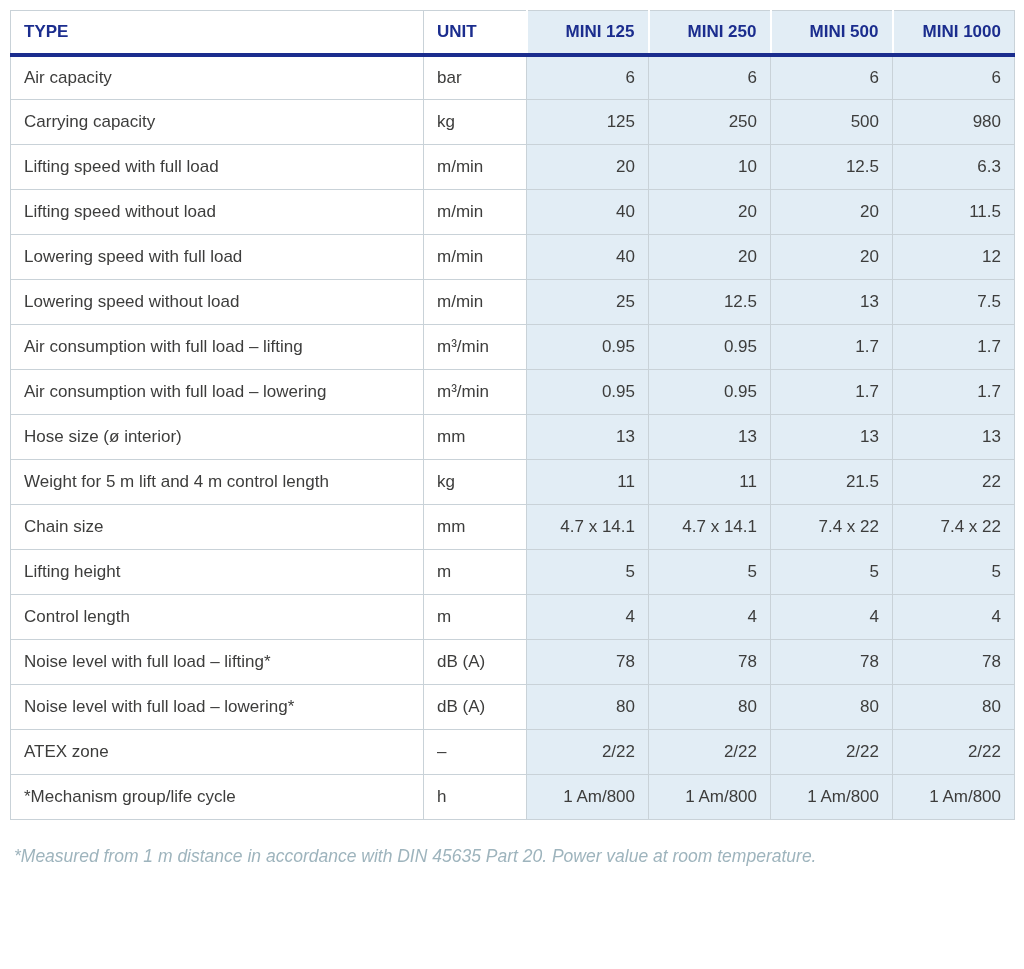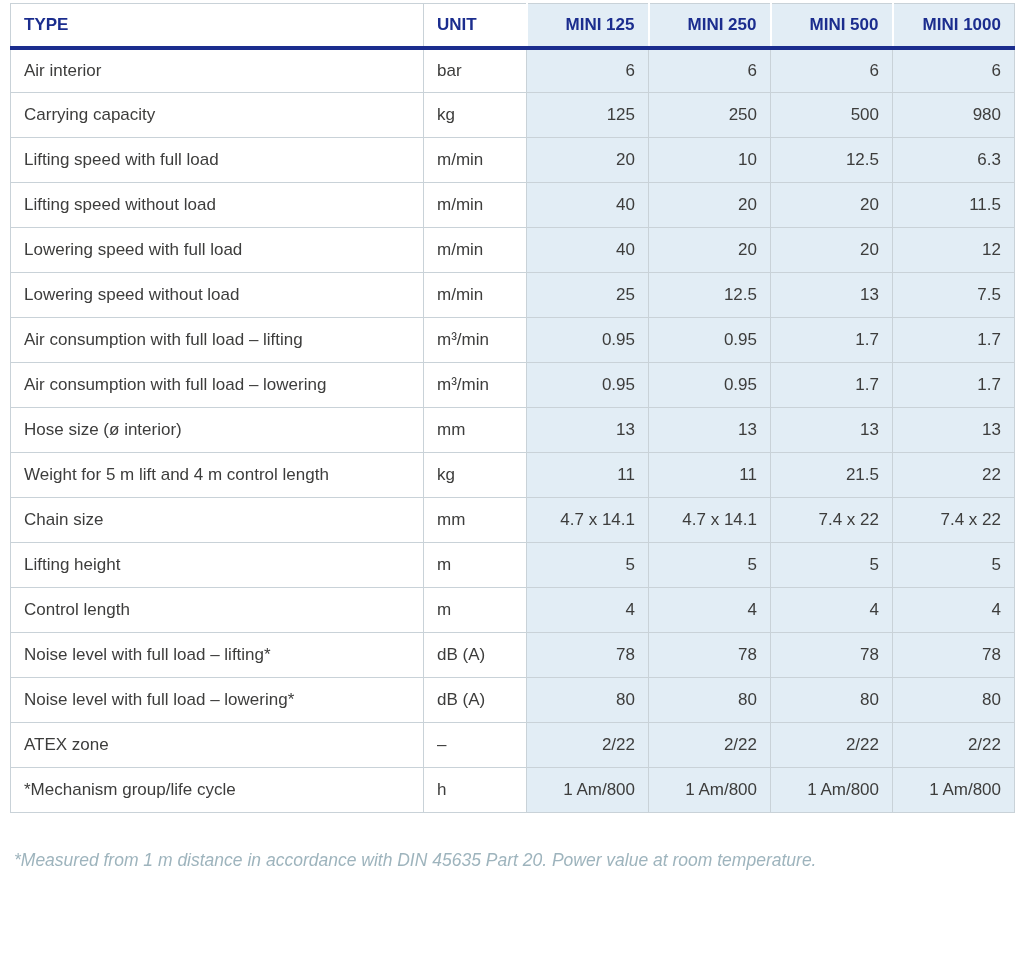--- a/index.html
+++ b/index.html
@@ -9,21 +9,21 @@
     --grid:#c9d2d8;
     --footnote:#9eb4bd;
   }
   *{box-sizing:border-box;}
   html,body{margin:0;padding:0;background:#ffffff;}
   body{
     width:1024px;height:969px;
     font-family:"Liberation Sans","DejaVu Sans",sans-serif;
     color:var(--text);
   }
-  .page{padding:3px 10px 0 10px;}
+  .page{padding:10px 10px 0 10px;}
   table.spec-table{
     width:1004px;
     border-collapse:collapse;
     table-layout:fixed;
     border:1px solid var(--grid);
   }
   col.c-type{width:413px;}
   col.c-unit{width:103px;}
   col.c-val{width:122px;}
   th{
@@ -43,21 +43,21 @@
     font-size:17px;
     padding:0 13px;
     border-bottom:1px solid var(--grid);
     white-space:nowrap;
     overflow:hidden;
   }
   td.cell-type{text-align:left;background:#ffffff;}
   td.cell-unit{background:#ffffff;border-left:1px solid var(--grid);}
   td.cell-value{text-align:right;background:var(--light-blue);border-left:1px solid var(--grid);}
   .footnote{
-    margin-top:34px;
+    margin-top:23px;
     padding-left:4px;
     font-size:17.5px;
     font-style:italic;
     color:var(--footnote);
     line-height:27px;
   }
   .footnote .line2{padding-left:7px;}
 </style>
 </head>
 <body>
@@ -77,21 +77,21 @@
         <th class="h-type">TYPE</th>
         <th class="h-unit">UNIT</th>
         <th class="h-model">MINI 125</th>
         <th class="h-model">MINI 250</th>
         <th class="h-model">MINI 500</th>
         <th class="h-model">MINI 1000</th>
       </tr>
     </thead>
     <tbody>
         <tr>
-          <td class="cell-type">Air interior</td>
+          <td class="cell-type">Air capacity</td>
           <td class="cell-unit">bar</td>
           <td class="cell-value">6</td>
           <td class="cell-value">6</td>
           <td class="cell-value">6</td>
           <td class="cell-value">6</td>
         </tr>
         <tr>
           <td class="cell-type">Carrying capacity</td>
           <td class="cell-unit">kg</td>
           <td class="cell-value">125</td>

